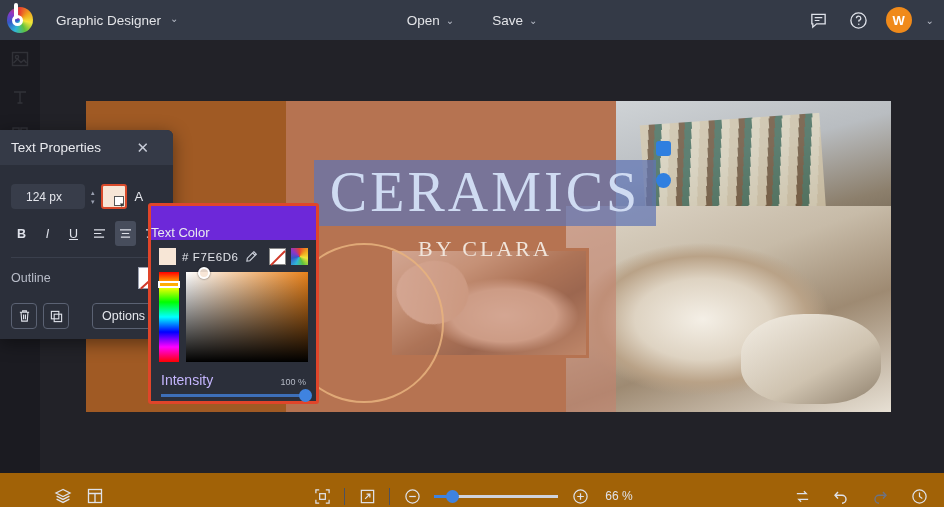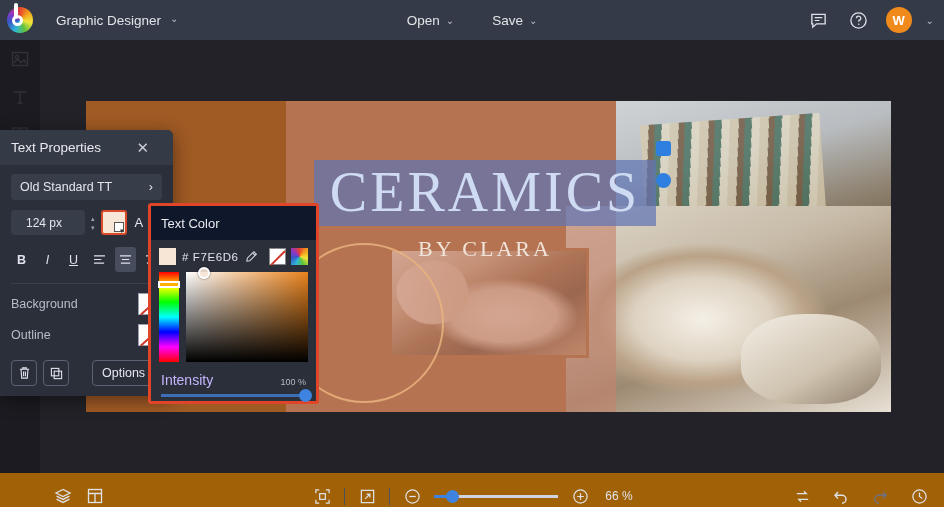--- a/index.html
+++ b/index.html
@@ -214,22 +214,22 @@
     display: flex; align-items: center; padding-left: 9px; color: #e4e6ec;
     font-size: 12.5px; cursor: pointer; margin-left: 17px;
   }
 
   
   .cp {
     position: absolute; left: 148px; top: 203px; width: 171px; height: 201px;
     background: #2b2f3a; border: 3px solid #e0452a; border-radius: 3px; z-index: 60;
   }
   .cp-head {
-    height: 34px; background: #0f172a; display: flex; align-items: center;
-    padding-left: 10px; color: #e9eaef; font-size: 13px;
+    height: 34px; background: #6d28d9; display: flex; align-items: flex-end;
+    color: #e9eaef; font-size: 13px;
   }
   .cp-hexrow { display: flex; align-items: center; gap: 6px; padding: 8px 8px 0 8px; }
   .cp-prev { width: 17px; height: 17px; background: #f7e6d6; }
   .cp-hex { color: #e2e4ea; font-size: 11.5px; letter-spacing: 0.6px; }
   .cp-eyedrop { color: #cfd3dd; font-size: 12px; cursor: pointer; }
   .cp-right-sw { margin-left: auto; display: flex; gap: 5px; }
   .sw-none {
     width: 17px; height: 17px; background: #fff; position: relative; cursor: pointer;
     border: 1px solid #888;
   }
@@ -387,24 +387,20 @@
     </div>
   </div>
 
   <div class="tp-panel">
     <div class="tp-head">
       <span class="tp-title">Text Properties</span>
       <span class="tp-close">✕</span>
     </div>
     <div class="tp-body">
 
-      <div class="font-select">
-        <span>Old Standard TT</span>
-        <span>›</span>
-      </div>
 
       <div class="row2">
         <div class="size-box">
           <span>124 px</span>
         </div>
         <div class="stepper">
           <span>▴</span>
           <span>▾</span>
         </div>
         <div class="swatch-hl"></div>
@@ -434,24 +430,20 @@
         <div class="fmt-btn">
           <svg width="13" height="11" viewBox="0 0 14 12" stroke="#dfe2ea" stroke-width="1.3">
               <path d="M1 2h12M5 6h8M2 10h11"></path>
             </svg>
         </div>
       </div>
 
       <div class="divider"></div>
 
       <div class="prop-row">
-        <span>Background</span>
-        <span class="none-swatch"></span>
-      </div>
-      <div class="prop-row">
         <span>Outline</span>
         <span class="none-swatch"></span>
       </div>
 
       <div class="bot-row">
         <div class="sq-btn">
           <svg width="13" height="14" viewBox="0 0 14 15" fill="none" stroke="#dfe2ea" stroke-width="1.2">
             <path d="M2 3.5h10M5 3.5V2h4v1.5M3.3 3.5l.7 9.5h6l.7-9.5M6 6v5M8 6v5"></path>
           </svg>
         </div>

